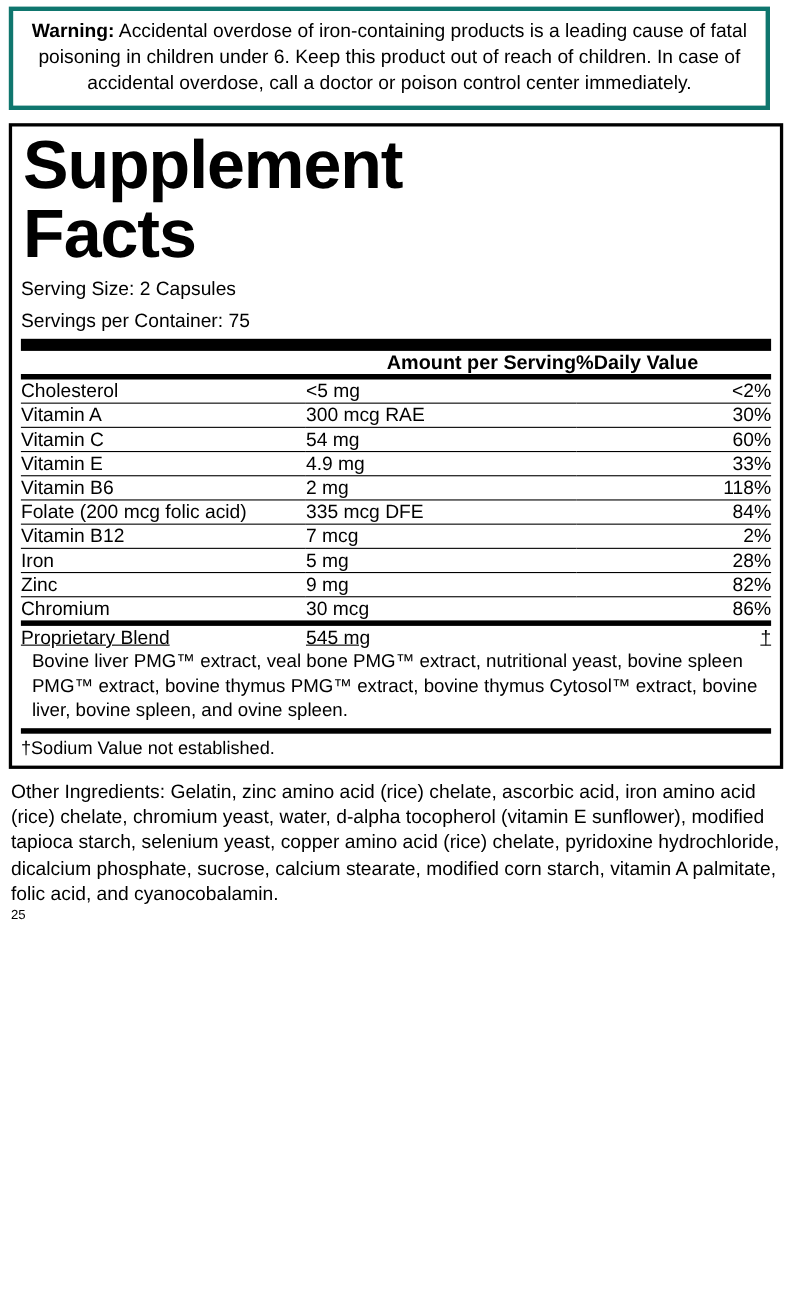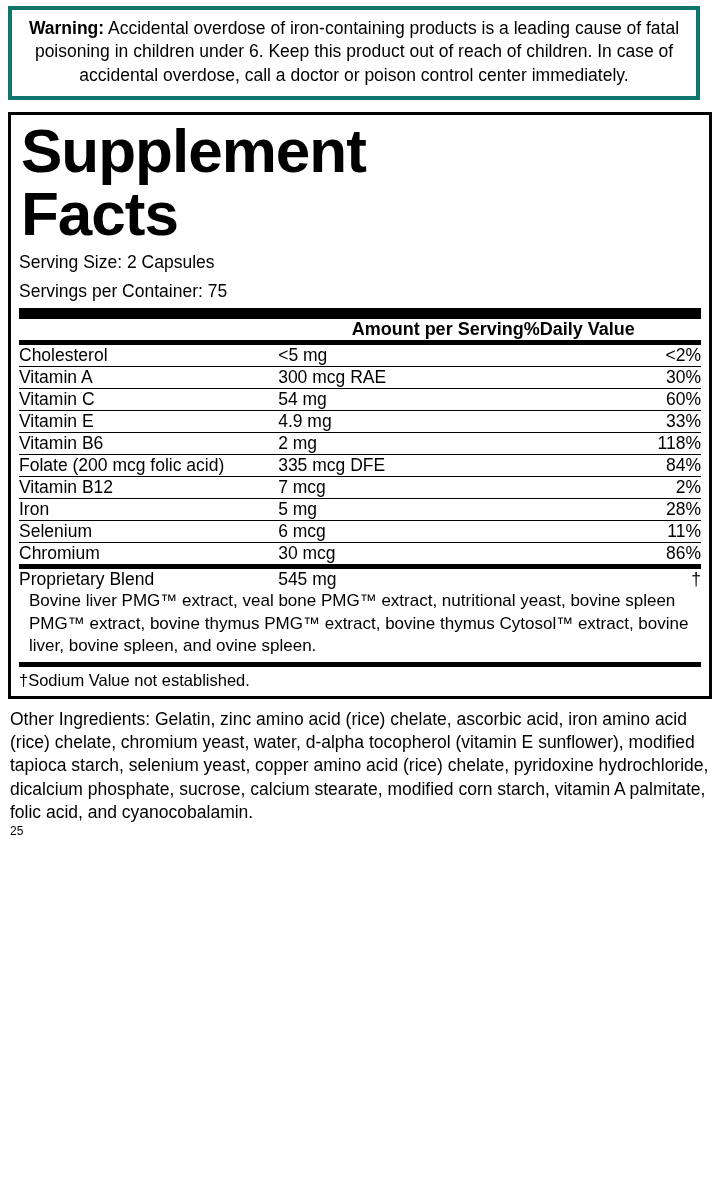--- a/index.html
+++ b/index.html
@@ -96,20 +96,21 @@
     border-top: 1px solid #000;
     margin-top: 24px;
   }
   .nut-row.first td {
     border-top: none;
   }
   .nut-row td.col-dv { text-align: right; }
 
   .blend-row td {
     padding: 5px 0 3px 0;
+    text-decoration: underline;
   }
   .blend-desc {
     font-size: 17px;
     line-height: 1.33;
     padding: 0 0 4px 10px;
   }
   .dv-note {
     font-size: 16.5px;
     padding: 4px 0 0 0;
   }
@@ -195,23 +196,23 @@
         <td class="col-name">Vitamin B12</td>
         <td class="col-amt">7 mcg</td>
         <td class="col-dv">2%</td>
       </tr>
       <tr class="nut-row">
         <td class="col-name">Iron</td>
         <td class="col-amt">5 mg</td>
         <td class="col-dv">28%</td>
       </tr>
       <tr class="nut-row">
-        <td class="col-name">Selenium</td>
-        <td class="col-amt">6 mcg</td>
-        <td class="col-dv">11%</td>
+        <td class="col-name">Zinc</td>
+        <td class="col-amt">9 mg</td>
+        <td class="col-dv">82%</td>
       </tr>
       <tr class="nut-row">
         <td class="col-name">Chromium</td>
         <td class="col-amt">30 mcg</td>
         <td class="col-dv">86%</td>
       </tr>
     </tbody>
       </table>
 
     <div class="rule-med"></div>

